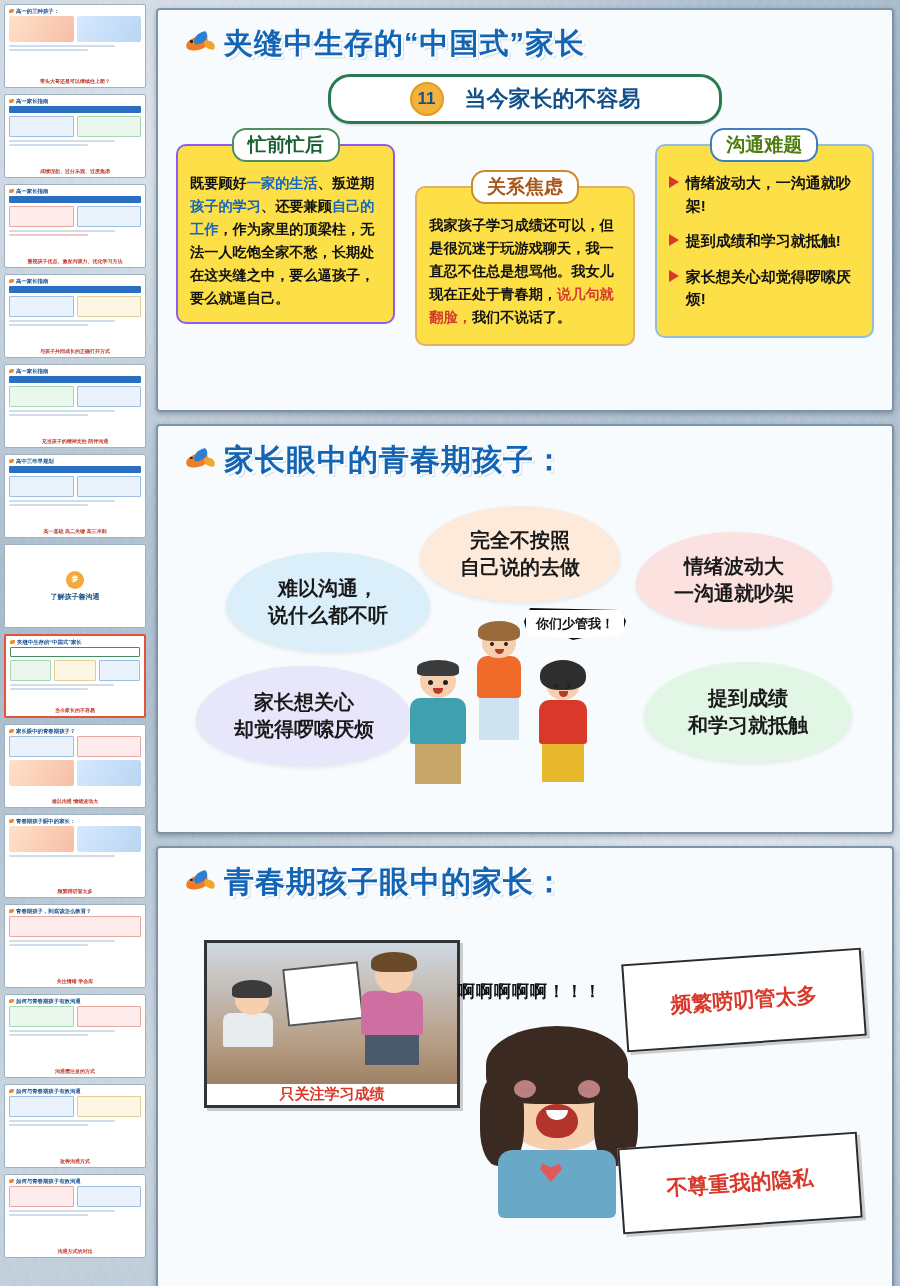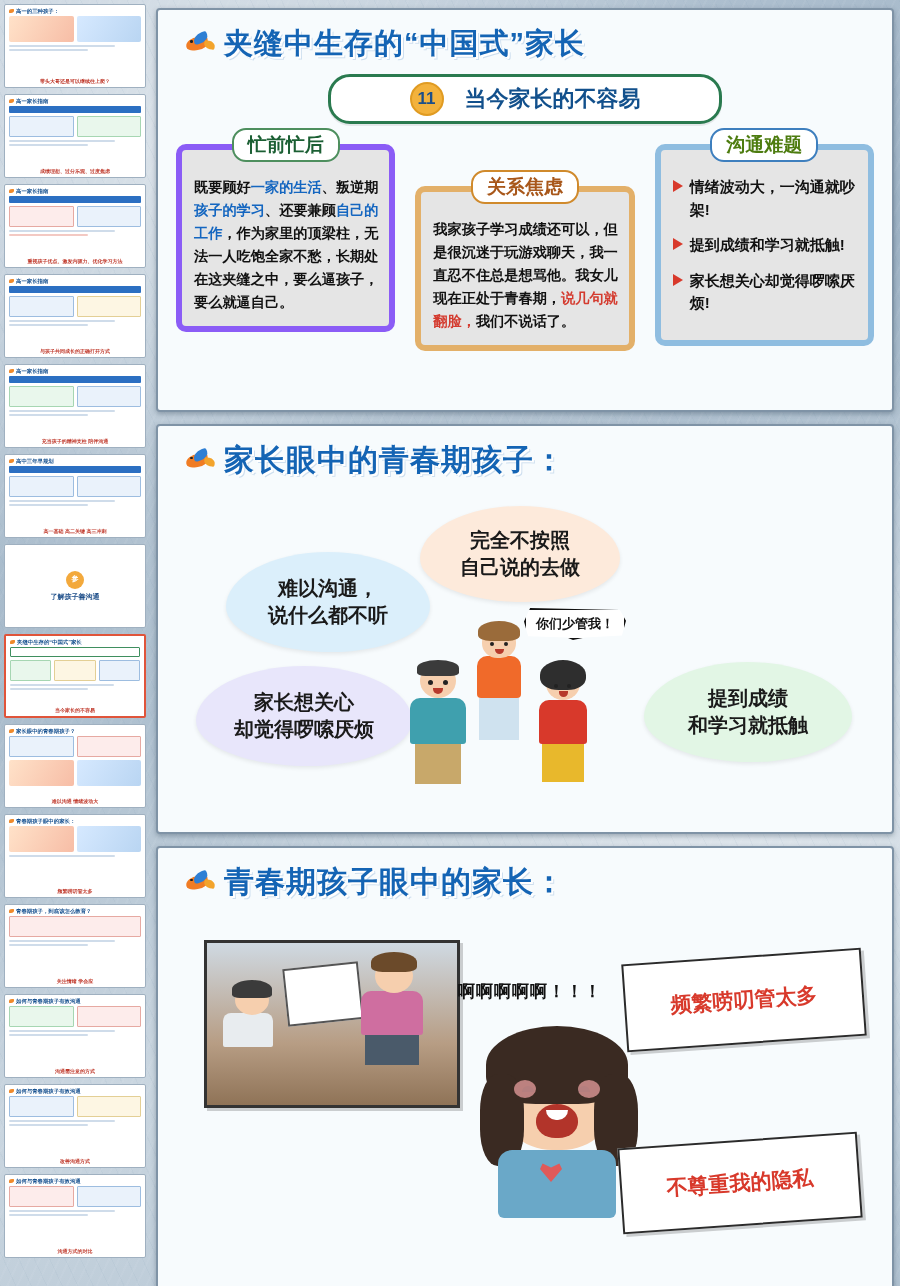--- a/index.html
+++ b/index.html
@@ -139,21 +139,21 @@
   .card{flex:1;position:relative;}
   .card .cap{
     position:absolute;top:-4px;left:50%;transform:translateX(-50%);
     border:2px solid #4e8f5e;background:#fff;border-radius:14px;
     padding:2px 14px;font-size:19px;font-weight:bold;color:#1b5f33;
     white-space:nowrap;z-index:3;
   }
   .card.c2 .cap{border-color:#d08a2c;color:#a8571a;}
   .card.c3 .cap{border-color:#3e7fbe;color:#4d7c0f;}
   .card .box{
-    border:6px solid #8b5cf6;border-radius:10px;background:#e5e5e5;
+    border:2px solid #8b5cf6;border-radius:10px;background:#fde047;
     padding:26px 10px 12px 12px;font-size:14.2px;line-height:1.62;
     color:#111;font-weight:bold;min-height:160px;box-sizing:border-box;
   }
   .card.c2 .box{border-color:#e3b069;}
   .card.c3 .box{border-color:#8fbde0;}
   .card.c1 .box{margin-top:12px;}
   .card.c2 .box{margin-top:12px;}
   .card.c3 .box{margin-top:12px;}
   .hl-b{color:#1466c0;}
   .hl-r{color:#d43b2f;}
@@ -478,20 +478,24 @@
     <div class="cloud c-peach" style="left:262px;top:80px;width:200px;height:96px;font-size:20px;">
       <span style="white-space:pre-line;">完全不按照
 自己说的去做</span>
     </div>
 
     <div class="cloud c-blue" style="left:68px;top:126px;width:204px;height:100px;font-size:20px;">
       <span style="white-space:pre-line;">难以沟通，
 说什么都不听</span>
     </div>
 
+    <div class="cloud c-pink" style="left:478px;top:106px;width:196px;height:96px;font-size:20px;">
+      <span style="white-space:pre-line;">情绪波动大
+一沟通就吵架</span>
+    </div>
 
     <div class="cloud c-lav" style="left:38px;top:240px;width:216px;height:100px;font-size:20px;">
       <span style="white-space:pre-line;">家长想关心
 却觉得啰嗦厌烦</span>
     </div>
 
     <div class="cloud c-green" style="left:486px;top:236px;width:208px;height:100px;font-size:20px;">
       <span style="white-space:pre-line;">提到成绩
 和学习就抵触</span>
     </div>
@@ -556,20 +560,21 @@
         <div style="width:50px;height:34px;background:#e8ecef;border-radius:8px 8px 2px 2px;margin-top:-2px;"></div>
       </div>
       <div style="position:absolute;left:78px;top:22px;width:72px;height:54px;background:#fff;border:2px solid #555;transform:rotate(-6deg);"></div>
       <div style="position:absolute;right:26px;top:16px;width:70px;height:110px;">
         <div style="width:38px;height:34px;border-radius:50%;background:#f6cfae;margin-left:14px;position:relative;">
           <div style="position:absolute;left:-4px;top:-7px;width:46px;height:20px;background:#6b4a2a;border-radius:50% 50% 25% 25%;"></div>
         </div>
         <div style="width:62px;height:44px;background:#cf6ea0;border-radius:10px 10px 3px 3px;margin-top:-2px;"></div>
         <div style="width:54px;height:30px;background:#4a5a6a;margin-left:4px;"></div>
       </div>
+      <div class="capt">只关注学习成绩</div>
     </div>
 
 
     <div class="scene" style="left:316px;top:180px;width:170px;height:200px;">
       <div style="position:absolute;left:24px;top:10px;width:118px;height:112px;border-radius:48% 48% 46% 46%;background:#f6cfae;"></div>
       <div style="position:absolute;left:12px;top:-2px;width:142px;height:78px;border-radius:50% 50% 35% 35%;background:#3a2a22;"></div>
       <div style="position:absolute;left:6px;top:46px;width:44px;height:92px;border-radius:40%;background:#3a2a22;"></div>
       <div style="position:absolute;right:6px;top:46px;width:44px;height:92px;border-radius:40%;background:#3a2a22;"></div>
       <div style="position:absolute;left:48px;top:58px;width:12px;height:6px;background:#222;border-radius:6px 6px 0 0;"></div>
       <div style="position:absolute;left:104px;top:58px;width:12px;height:6px;background:#222;border-radius:6px 6px 0 0;"></div>

